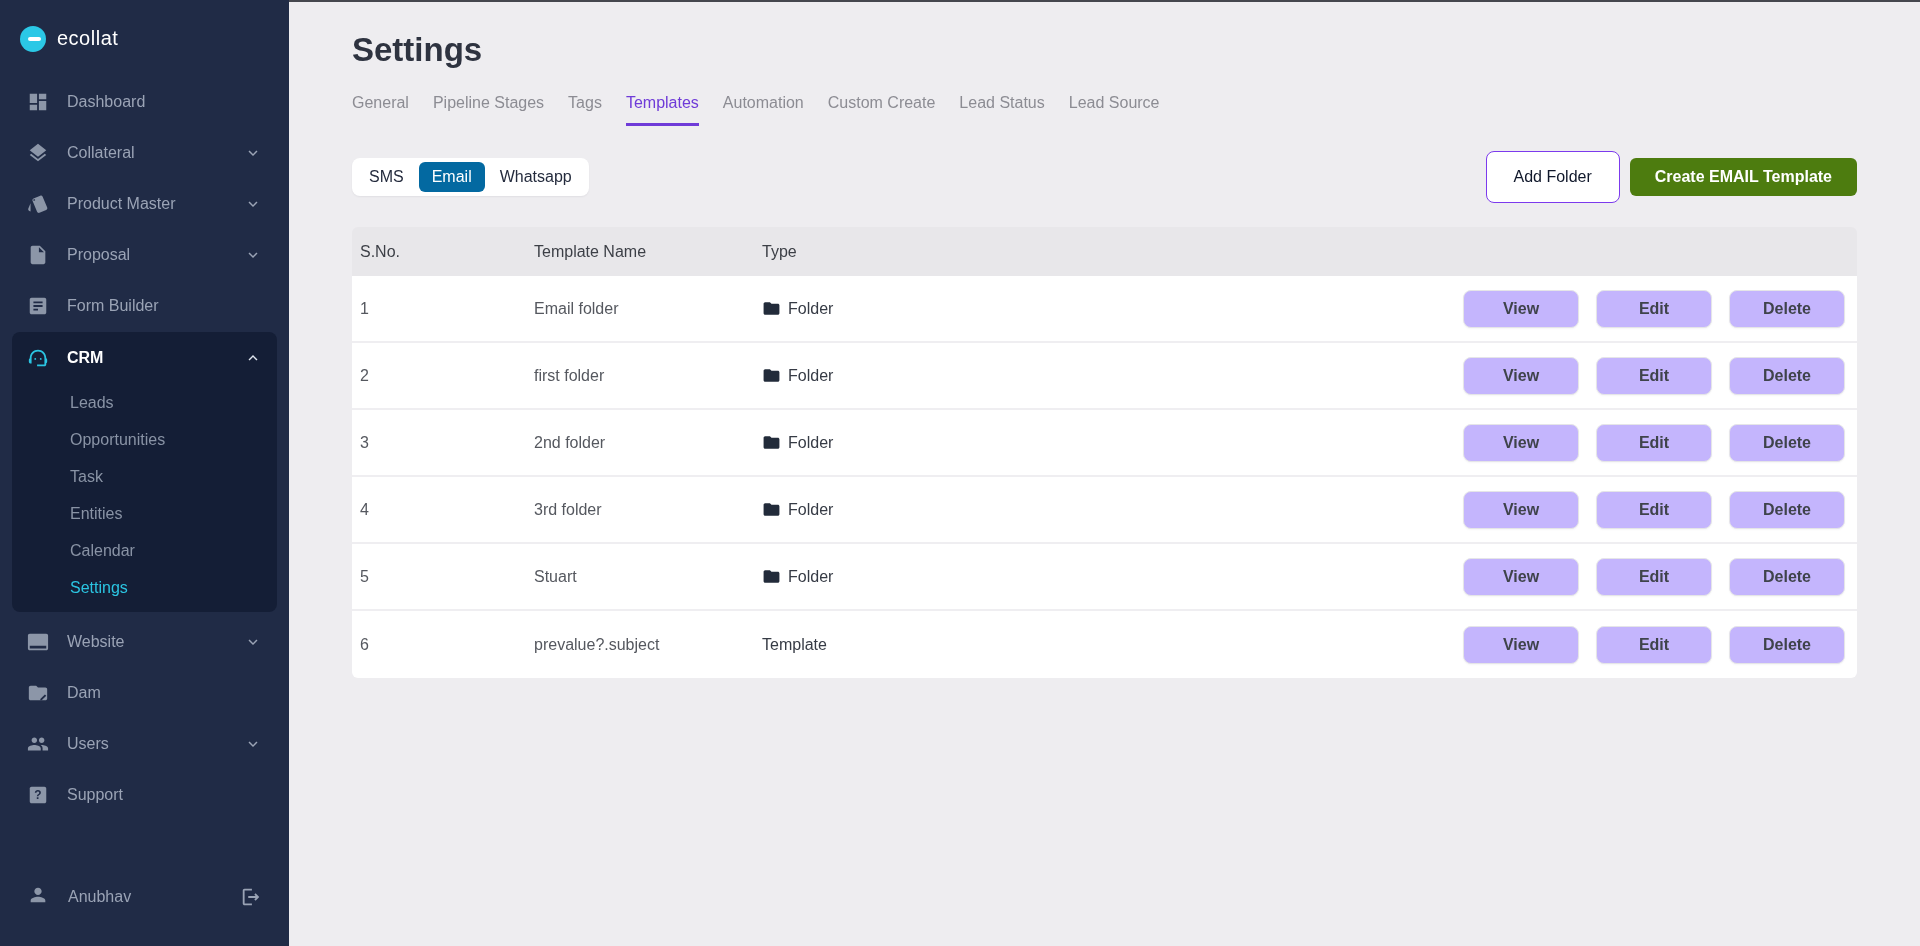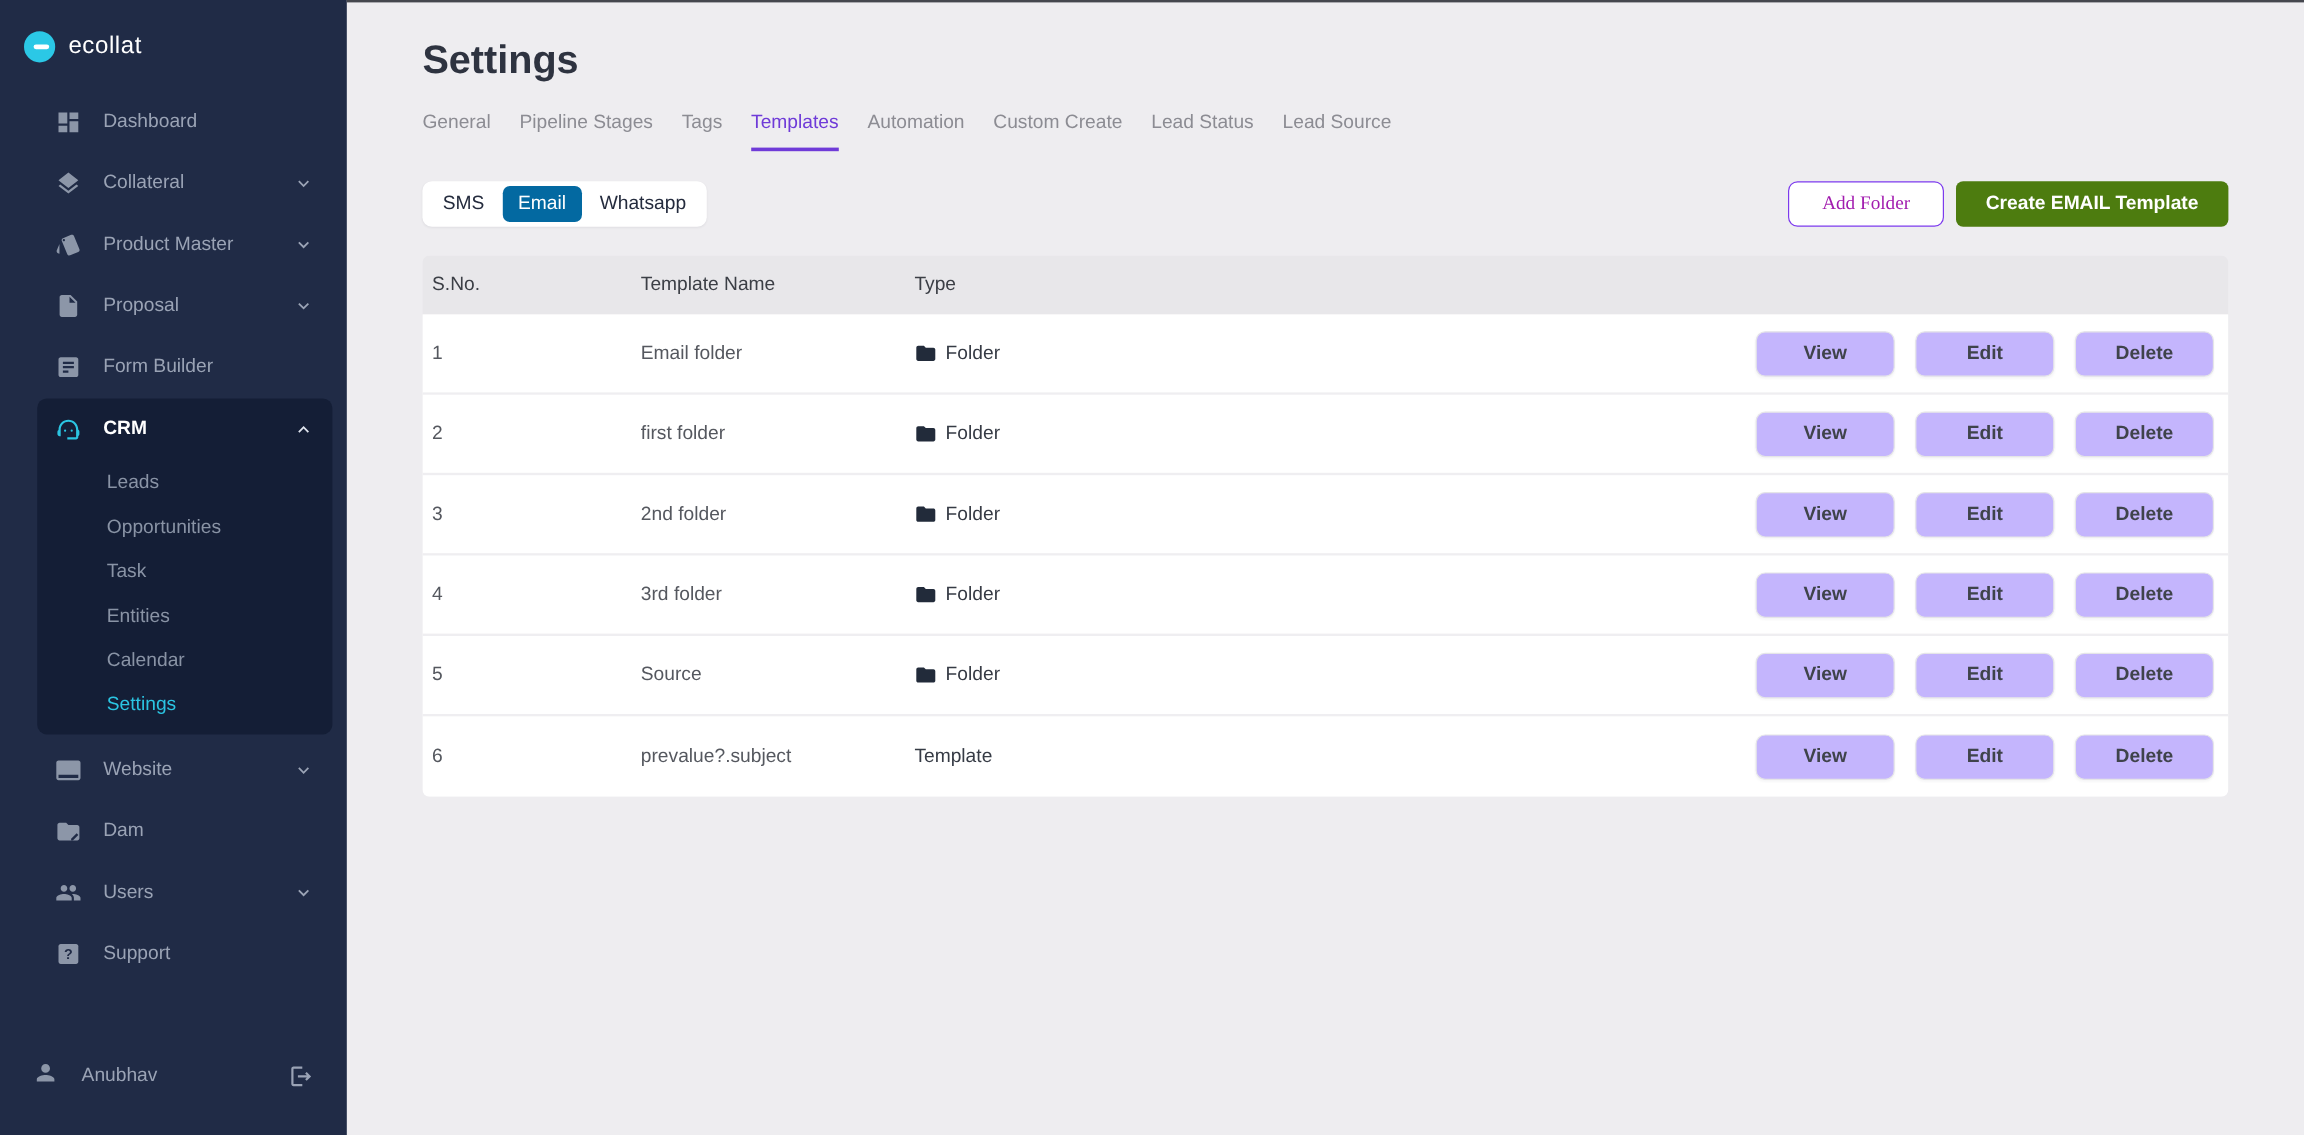--- a/index.html
+++ b/index.html
@@ -17,21 +17,21 @@
   .sidebar {
     width:289px; flex:0 0 289px; height:946px;
     background:#202B46;
     display:flex; flex-direction:column;
   }
   .logo-row { display:flex; align-items:center; gap:11px; padding:20px 0 0 20px; height:58px; }
   .logo-icon { width:26px; height:26px; border-radius:50%; background:#2BC8E6; position:relative; flex:none; }
   .logo-icon::after { content:""; position:absolute; left:8px; top:11px; width:13px; height:4px; border-radius:2px; background:#ffffff; }
   .logo-text { color:#ffffff; font-size:20px; font-weight:500; letter-spacing:.5px; line-height:1; margin-top:-3px; }
 
-  .nav { margin-top:18px; flex:1 1 auto; overflow:hidden;padding-left:19px; }
+  .nav { margin-top:18px; flex:1 1 auto; overflow:hidden; }
   .nav-item {
     height:51px; display:flex; align-items:center;
     padding:0 27px 0 27px; gap:18px;
     color:#9AA3B5; font-size:16px;
   }
   .nav-item .ic { width:22px; height:22px; flex:none; display:flex; }
   .nav-item .ic svg { width:22px; height:22px; fill:#8C96A8; }
   .nav-item .lbl { flex:1 1 auto; }
   .chev { width:18px; height:18px; flex:none; display:flex; }
   .chev svg { width:18px; height:18px; fill:#9AA3B5; }
@@ -58,23 +58,23 @@
   .tabs { display:flex; gap:24px; margin-top:24px; }
   .tab { font-size:16px; color:#8C8C93; padding-bottom:11px; border-bottom:3px solid transparent; }
   .tab.active { color:#6F3BD8; border-bottom-color:#6F3BD8; font-weight:500; }
 
   .toolbar-row { display:flex; align-items:center; margin-top:25px; }
   .segmented { display:inline-flex; align-items:center; background:#ffffff; border-radius:8px; padding:4px; gap:2px; box-shadow:0 1px 2px rgba(16,24,40,.06); }
   .seg-option { font-size:16px; color:#242b3d; padding:5px 13px; border-radius:6px; line-height:20px; }
   .seg-option.active { background:#0369a1; color:#ffffff; font-weight:500; }
   .toolbar-spacer { flex:1 1 auto; }
   .btn-outline {
-    height:38px; padding:0 27px; background:#ffffff;
+    height:52px; padding:0 27px; background:#ffffff;
     border:1px solid #7C3AED; border-radius:8px;
-    color:#a21caf; font-size:16px; font-family:Liberation Serif, serif;
+    color:#0f172a; font-size:16px; font-family:Liberation Sans, sans-serif;
     margin-right:10px;
   }
   .btn-primary {
     height:38px; padding:0 25px; background:#4d7c0f;
     border:none; border-radius:6px;
     color:#ffffff; font-size:16px; font-weight:700; font-family:inherit;
   }
 
   
   .table { margin-top:24px; border-radius:6px; overflow:hidden; }
@@ -351,21 +351,21 @@
           </div>
           <div class="actions" data-interactable="false">
             <button class="row-btn" data-interactable="true">View</button>
             <button class="row-btn" data-interactable="true">Edit</button>
             <button class="row-btn" data-interactable="true">Delete</button>
           </div>
         </div>
 
         <div class="trow" data-interactable="false">
           <div data-interactable="false">5</div>
-          <div data-interactable="false">Source</div>
+          <div data-interactable="false">Stuart</div>
           <div class="type-cell" data-interactable="false">
             <span class="folder-ic" data-interactable="false">
               <svg viewBox="0 0 24 24">
                 <path d="M10 4H4c-1.1 0-1.99.9-1.99 2L2 18c0 1.1.9 2 2 2h16c1.1 0 2-.9 2-2V8c0-1.1-.9-2-2-2h-8l-2-2z"></path>
               </svg>
             </span>
             <span data-interactable="false">Folder</span>
           </div>
           <div class="actions" data-interactable="false">
             <button class="row-btn" data-interactable="true">View</button>

